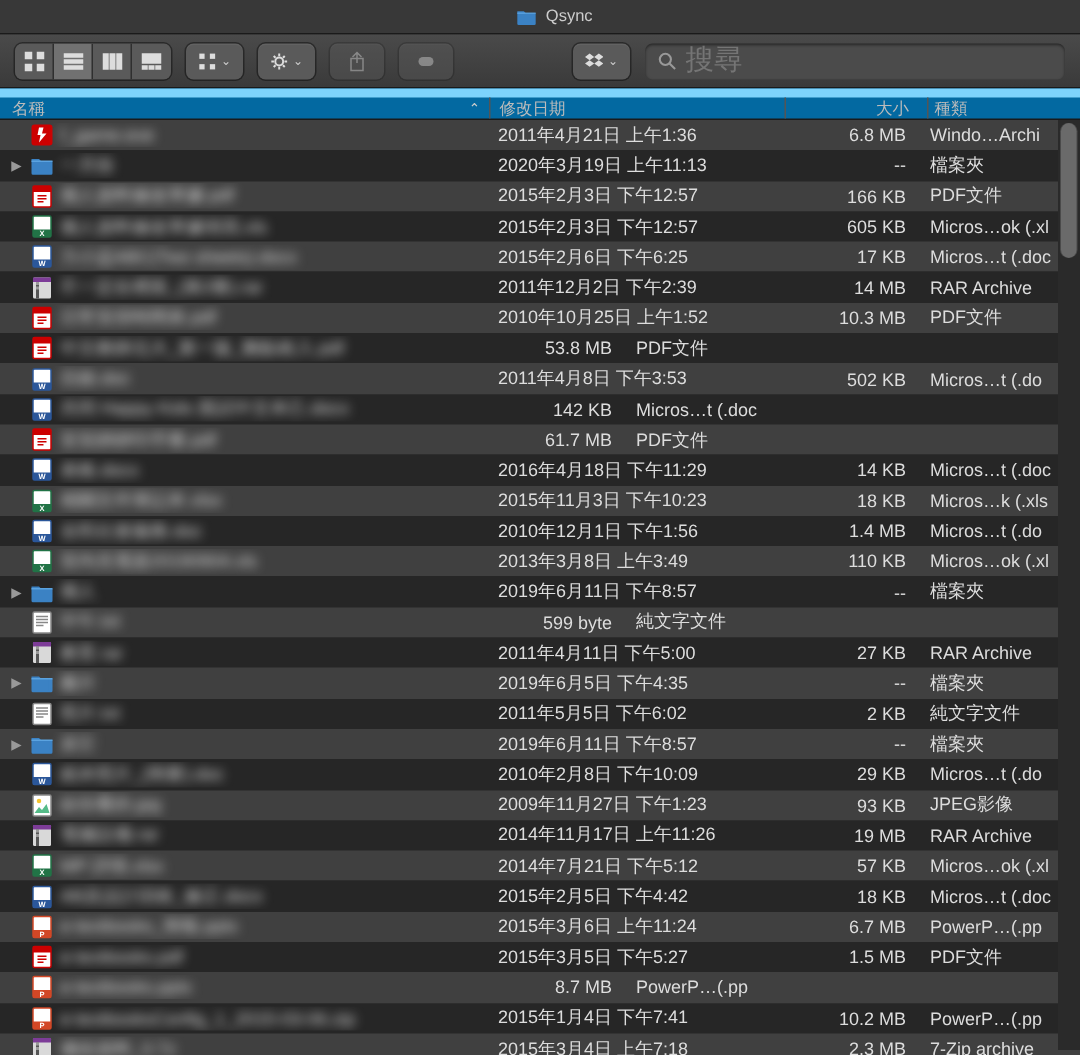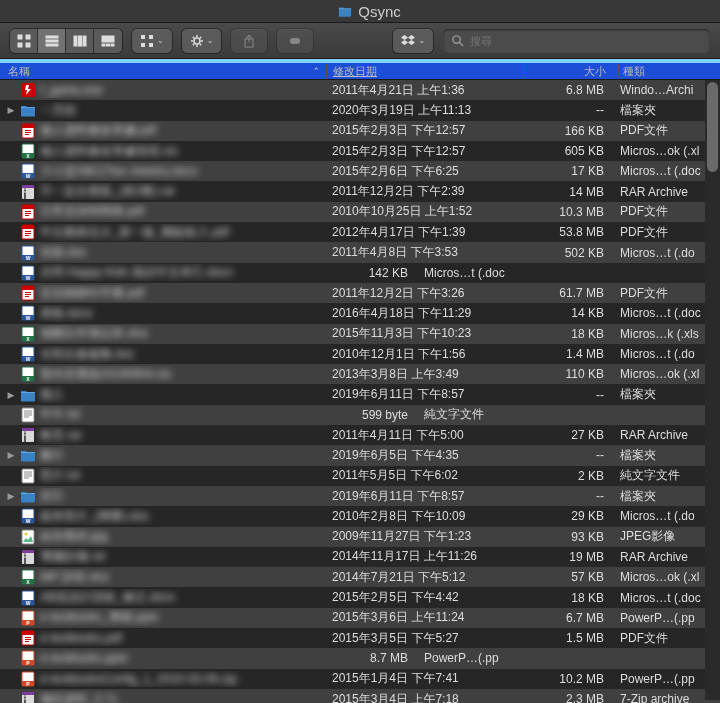--- a/index.html
+++ b/index.html
@@ -13,21 +13,21 @@
       overflow: hidden;
       -webkit-font-smoothing: antialiased;
     }
     .titlebar {
       height: 23px;
       background: #383838;
       display: flex;
       align-items: center;
       justify-content: center;
       gap: 6px;
-      font-size: 15px;
+      font-size: 11px;
       color: #ccc;
       border-bottom: 1px solid #1a1a1a;
       padding-left: 19px;
     }
     .titlebar .folder-ico svg { width: 14px; height: 14px; display:block;}
     .toolbar {
       height: 36px;
       background: linear-gradient(#4a4a4a,#3a3a3a);
       border-bottom: 1px solid #1a1a1a;
       display: flex;
@@ -70,35 +70,35 @@
       background: #4b4b4b;
       border-radius: 5px;
       box-shadow: inset 0 1px 2px rgba(0,0,0,.5);
       display: flex; align-items:center;
       padding: 0 8px;
       gap:6px;
       color:#999;
     }
     .search input {
       flex:1; background:transparent; border:none; outline:none;
-      color:#ddd; font-size:11px;
+      color:#ddd; font-size:19px;
     }
     .search svg { width:13px; height:13px; fill:#999;}
     .header-row {
       height: 21px;
-      background: #1d4ed8;
-      border-top: 4px solid #7dd3fc;
+      background: #0369a1;
+      border-top: 6px solid #7dd3fc;
       border-bottom: 1px solid #1a1a1a;
       display:flex;
       font-size: 11px;
       color:#bbb;
       align-items: center;
     }
     .col-name { flex: 0 0 326px; padding-left:8px; display:flex; align-items:center;}
-    .col-date { flex: 0 0 196px; padding-left:6px;text-decoration:underline;}
+    .col-date { flex: 0 0 196px; padding-left:6px;}
     .col-size { flex: 0 0 94px; text-align:right; padding-right:12px;}
     .col-kind { flex: 1; padding-left:4px;}
     .hdr-sep { width:1px; height: 14px; background:#555; }
     .sort-arrow { margin-left:auto; margin-right:6px; font-size:9px; color:#ccc;}
     .file-list { height: calc(703px - 23px - 36px - 21px); overflow-y: auto; }
     .row {
       height: 20.3px;
       display:flex;
       align-items:center;
       font-size: 12px;
@@ -406,21 +406,20 @@
     <div class="row odd">
       <div class="name-cell">
         <span class="disclose"></span>
         <span class="file-ico">
           <svg viewBox="0 0 16 16">
             <use href="#ico-pdf"></use>
           </svg>
         </span>
         <span class="filename">中文教師北大_第一版_難點收入.pdf</span>
       </div>
-      <div class="date-cell">2012年4月17日 下午1:39</div>
       <div class="size-cell">53.8 MB</div>
       <div class="kind-cell">PDF文件</div>
     </div>
     <div class="row even">
       <div class="name-cell">
         <span class="disclose"></span>
         <span class="file-ico">
           <svg viewBox="0 0 16 16">
             <use href="#ico-doc"></use>
           </svg>
@@ -447,21 +446,20 @@
     <div class="row even">
       <div class="name-cell">
         <span class="disclose"></span>
         <span class="file-ico">
           <svg viewBox="0 0 16 16">
             <use href="#ico-pdf"></use>
           </svg>
         </span>
         <span class="filename">安安靜靜印手冊.pdf</span>
       </div>
-      <div class="date-cell">2011年12月2日 下午3:26</div>
       <div class="size-cell">61.7 MB</div>
       <div class="kind-cell">PDF文件</div>
     </div>
     <div class="row odd">
       <div class="name-cell">
         <span class="disclose"></span>
         <span class="file-ico">
           <svg viewBox="0 0 16 16">
             <use href="#ico-doc"></use>
           </svg>

